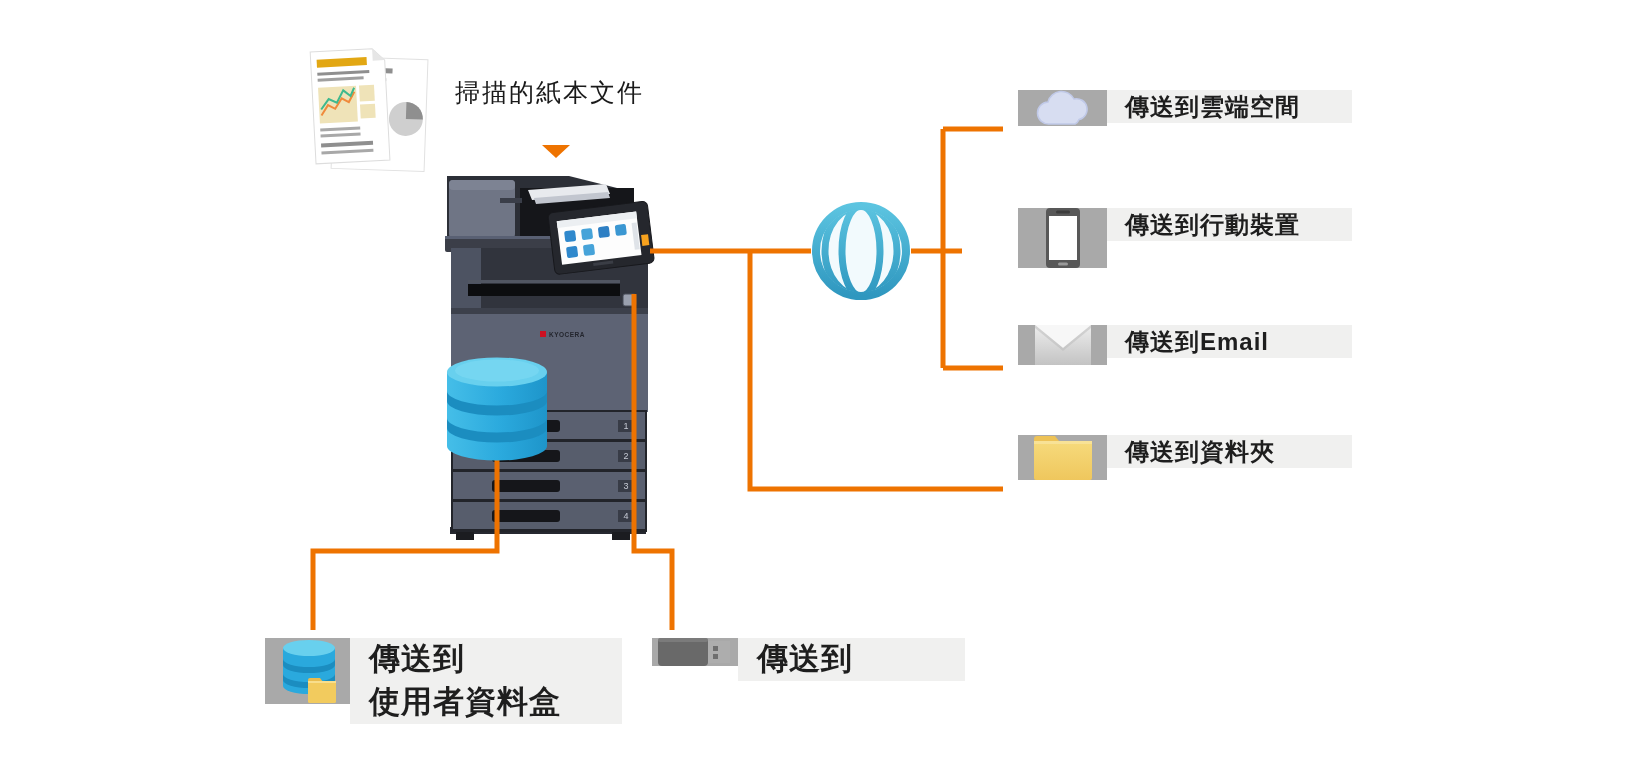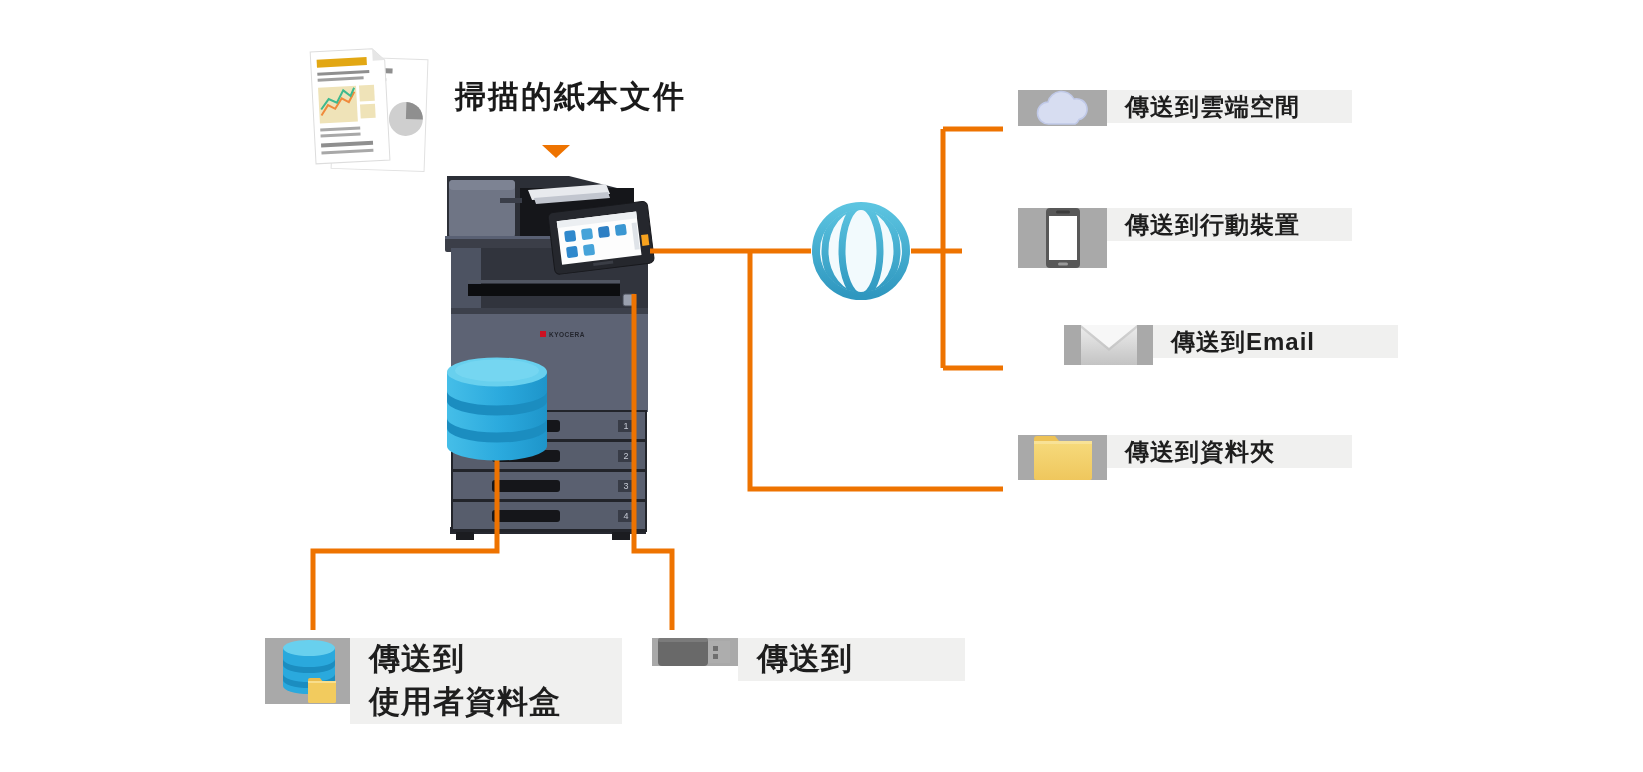--- a/index.html
+++ b/index.html
@@ -1,19 +1,19 @@
 <!DOCTYPE html>
 <html><head>
 <meta charset="utf-8">
 <style>
   html,body{margin:0;padding:0;background:#ffffff;}
   body{font-family:"Liberation Sans","DejaVu Sans",sans-serif;}
   .canvas{position:relative;width:1643px;height:772px;background:#ffffff;overflow:hidden;}
   .layer{position:absolute;left:0;top:0;}
-  .title{position:absolute;left:455px;top:76px;font-size:31px;font-weight:700;
+  .title{position:absolute;left:455px;top:76px;font-size:25px;font-weight:400;
          color:#1a1a1a;letter-spacing:2px;white-space:nowrap;}
   .dest-box{position:absolute;display:flex;align-items:flex-start;font-weight:bold;}
   .dest-icon{width:89px;background:#A9A9A9;display:flex;align-items:center;justify-content:center;flex:0 0 auto;}
   .dest-label{flex:1;background:#F0F0EF;display:flex;flex-direction:column;justify-content:center;
               padding-left:18px;font-size:24px;color:#1e1e1e;letter-spacing:1px;line-height:1.38;white-space:nowrap;}
   .dest-box.small .dest-label{font-size:31px;padding-left:19px;}
   .dest-box.small .dest-icon{width:86px;}
 </style>
 </head>
 <body>
@@ -201,21 +201,21 @@
         <rect x="10" y="2.5" width="14" height="3" rx="1.5" fill="#3c3c3c"></rect>
         <rect x="3" y="8" width="28" height="44" fill="#ffffff"></rect>
         <rect x="12" y="54.5" width="10" height="3" rx="1.5" fill="#9a9a9a"></rect>
       </svg>
     </div>
     <div class="dest-label">
       <span>傳送到行動裝置</span>
     </div>
   </div>
 
-  <div class="dest-box" style="left:1018px;top:325px;width:334px;height:80px;margin-left:46px;">
+  <div class="dest-box" style="left:1018px;top:325px;width:334px;height:80px;">
     <div class="dest-icon">
       <svg width="56" height="40" viewBox="0 0 56 40">
         <rect x="0" y="0" width="56" height="40" fill="url(#eg)"></rect>
         <defs>
             <linearGradient id="eg" x1="0" y1="0" x2="0" y2="1">
           <stop offset="0" stop-color="#ededed"></stop>
               <stop offset="1" stop-color="#c3c3c3"></stop>
         </linearGradient>
           </defs>
         <polygon points="0,0 28,23 56,0" fill="#f7f7f7"></polygon>

